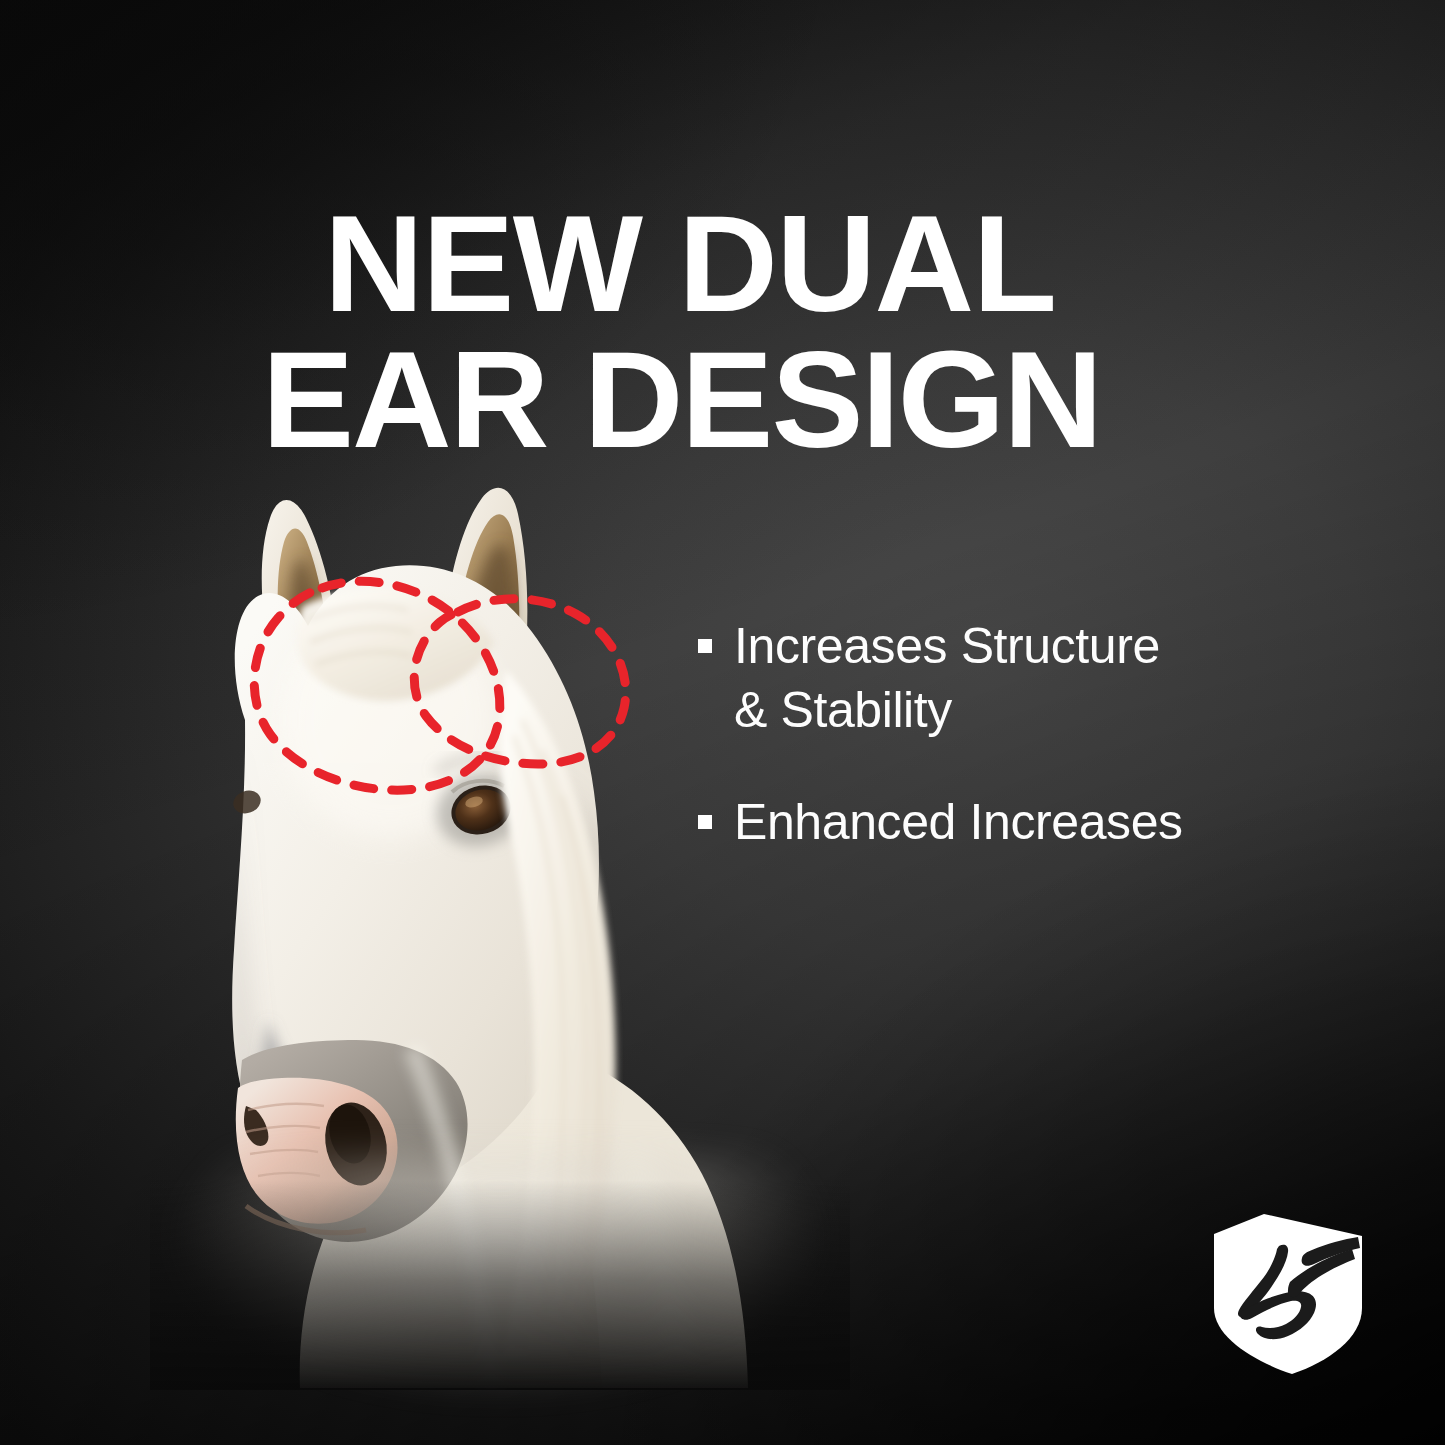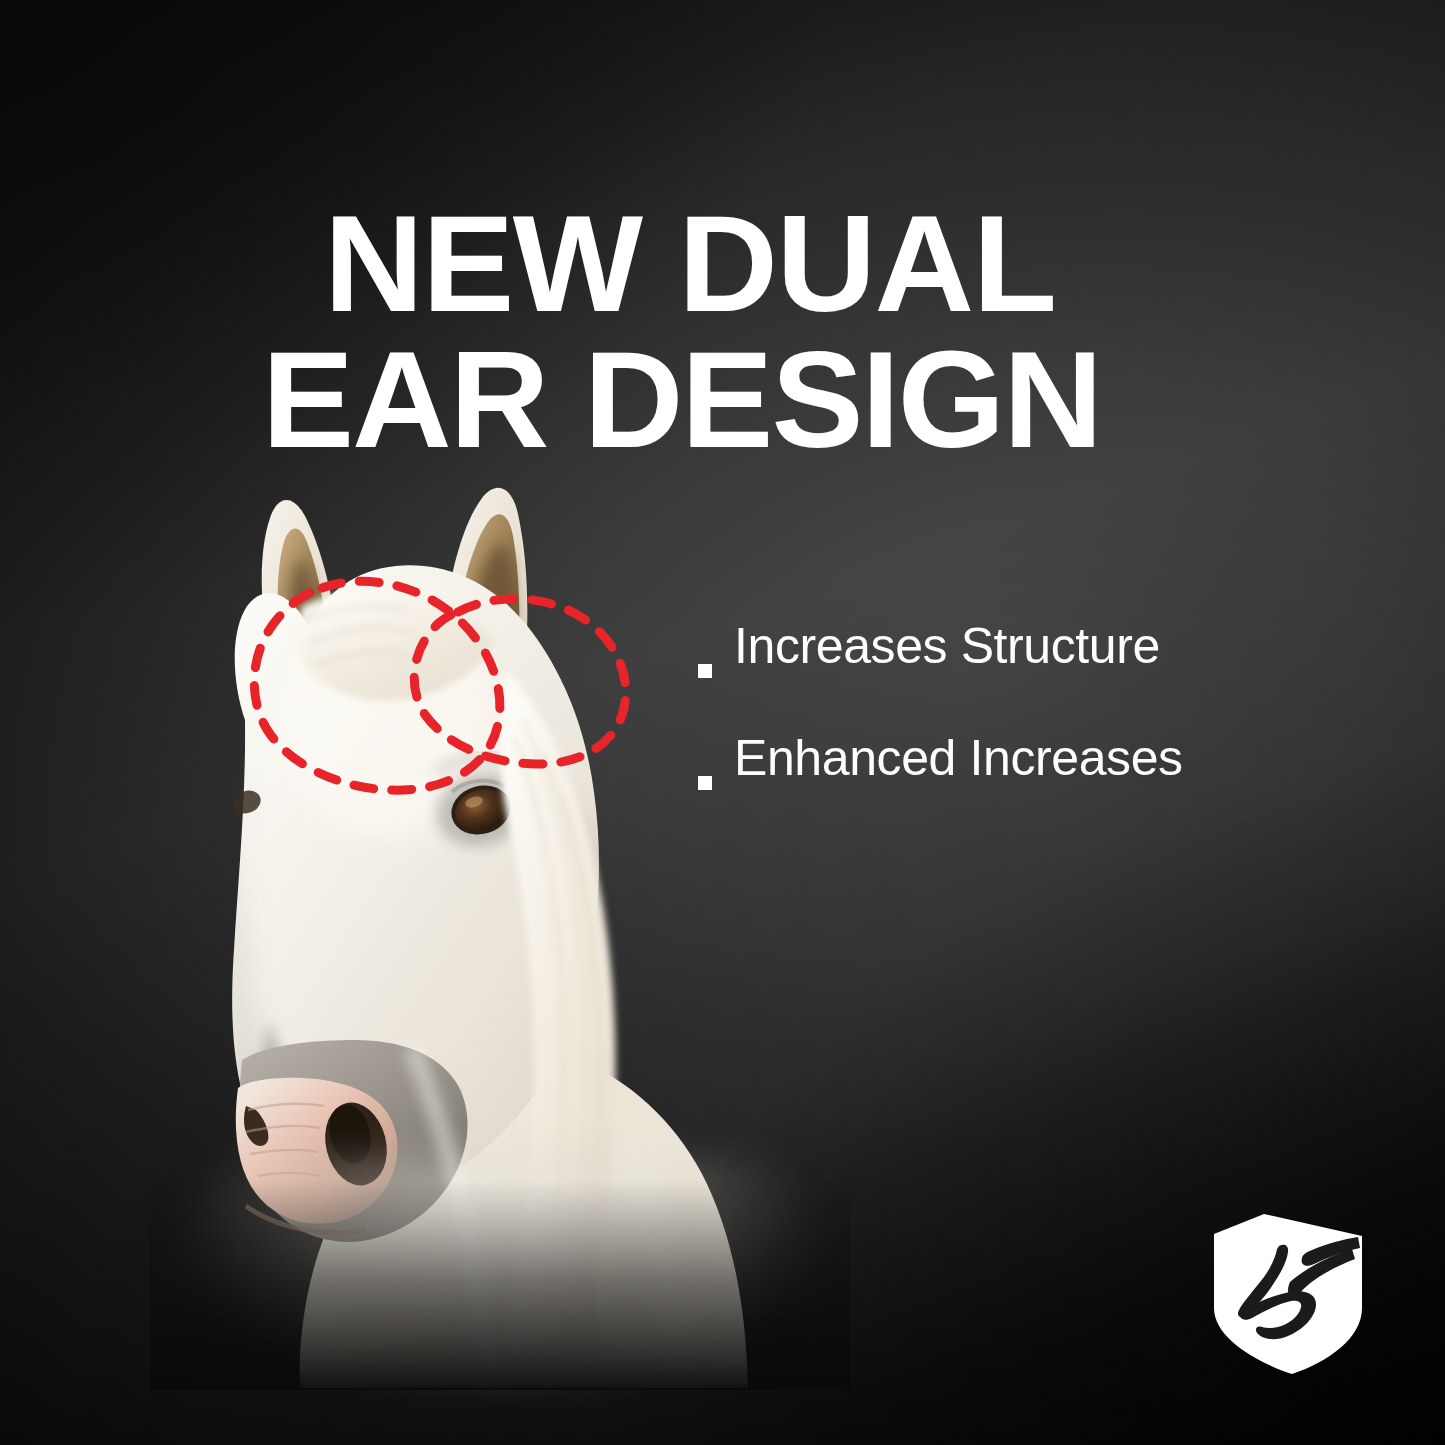--- a/index.html
+++ b/index.html
@@ -74,21 +74,21 @@
   
   .bullets {
     position: absolute;
     left: 698px;
     top: 614px;
     width: 660px;
     color: #ffffff;
   }
   .bullet-item {
     display: flex;
-    align-items: flex-end;
+    align-items: flex-start;
     margin-bottom: 48px;
   }
   .bullet-item:last-child { margin-bottom: 0; }
   .bullet-marker {
     flex: 0 0 auto;
     width: 14px;
     height: 14px;
     background: #ffffff;
     margin-top: 25px;
     margin-right: 22px;
@@ -361,20 +361,21 @@
     <div class="horse-shadow"></div>
     <div class="horse-fade-bottom"></div>
   </div>
 
   <div class="bullets">
 
     <div class="bullet-item">
       <span class="bullet-marker"></span>
       <span class="bullet-text">
         <span>Increases Structure</span><br>
+        <span>&amp; Stability</span>
       </span>
     </div>
 
     <div class="bullet-item">
       <span class="bullet-marker"></span>
       <span class="bullet-text">
         <span>Enhanced Increases</span><br>
       </span>
     </div>
 

